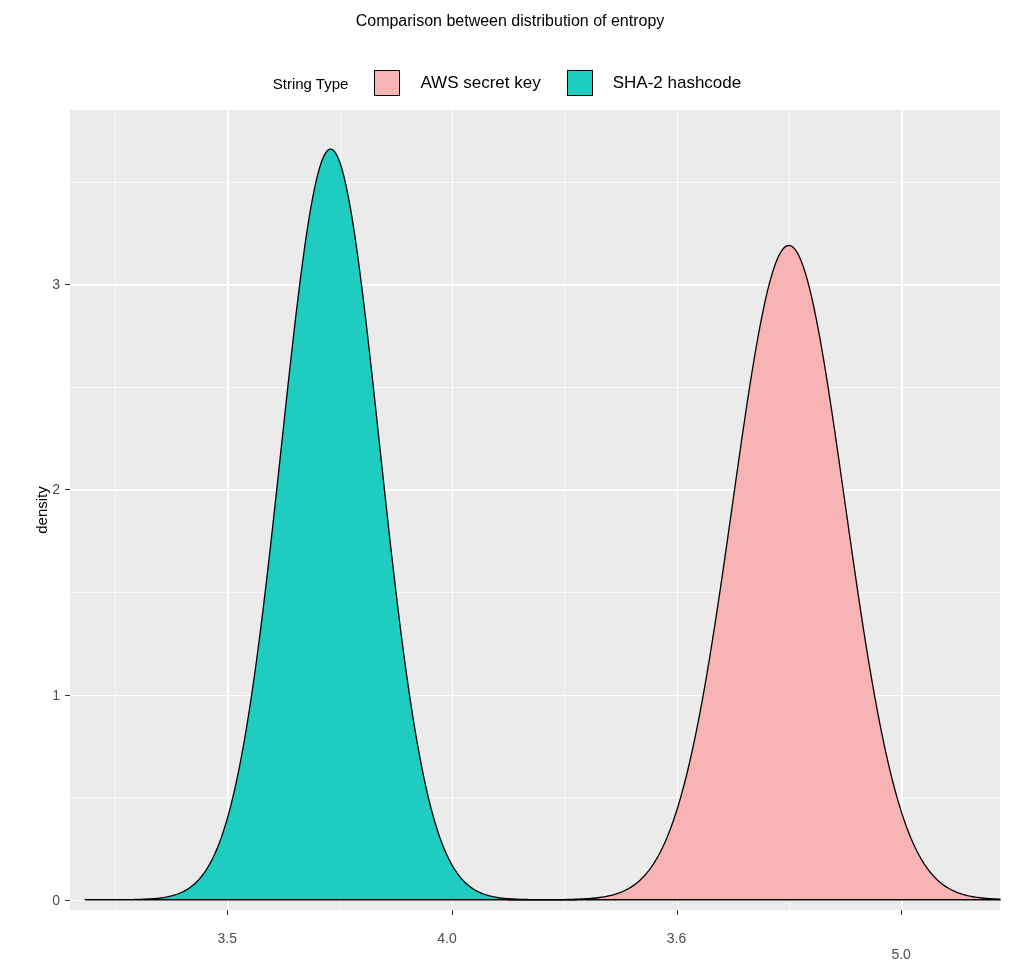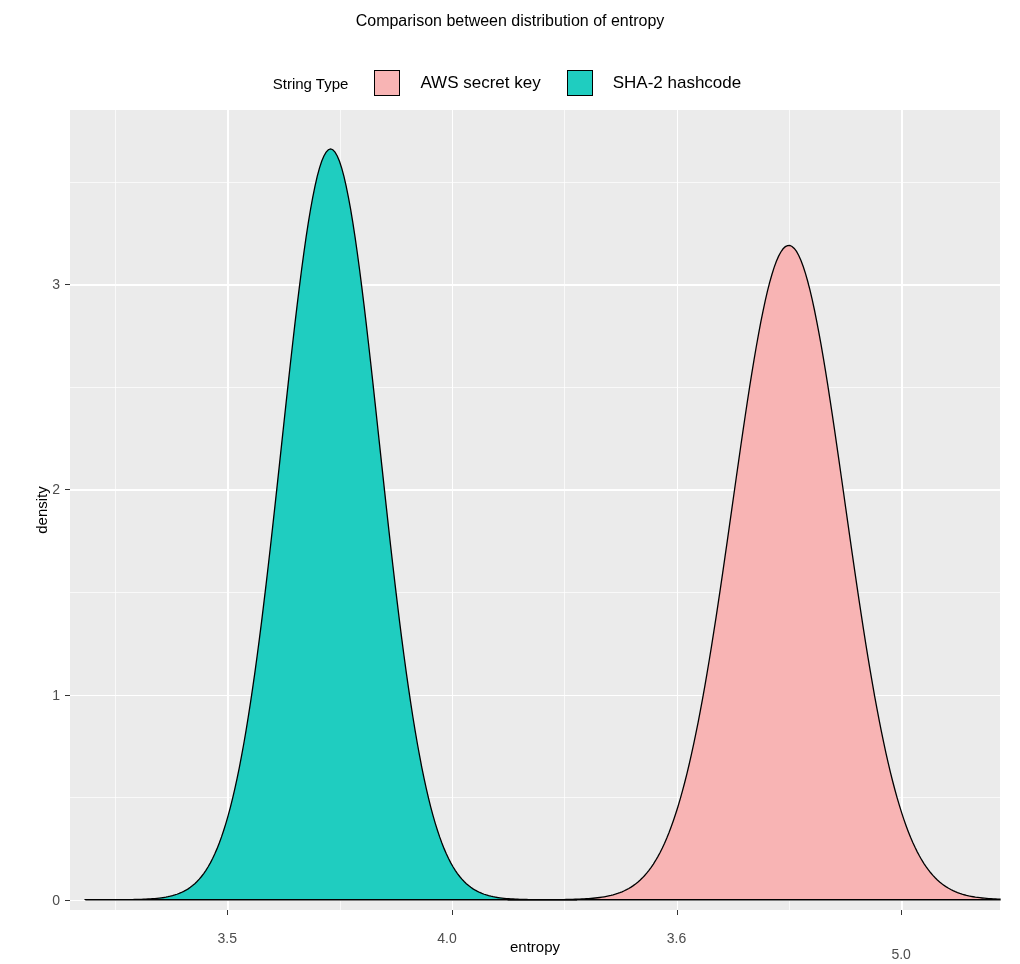--- a/index.html
+++ b/index.html
@@ -169,17 +169,16 @@
         <div class="tick-mark-x" style="left: 606.522px;"></div>
         <div class="axis-tick-x" style="left: 606.522px;">3.6</div>
         <div class="grid-major-v" style="left: 831.159px;"></div>
         <div class="tick-mark-x" style="left: 831.159px;"></div>
         <div class="axis-tick-x" style="left: 831.159px; margin-top: 16px;">5.0</div>
       </div>
     <svg class="density" id="density-svg" viewBox="0 0 930 800" preserveAspectRatio="none">
         <path d="M 438.0434782608697 789.7435897435897 L 438.04 789.74 L 440.28 789.74 L 442.52 789.74 L 444.75 789.74 L 446.99 789.74 L 449.22 789.74 L 451.46 789.74 L 453.70 789.73 L 455.93 789.73 L 458.17 789.73 L 460.41 789.73 L 462.64 789.72 L 464.88 789.72 L 467.11 789.72 L 469.35 789.71 L 471.59 789.70 L 473.82 789.70 L 476.06 789.69 L 478.29 789.68 L 480.53 789.66 L 482.77 789.65 L 485.00 789.63 L 487.24 789.61 L 489.48 789.59 L 491.71 789.56 L 493.95 789.53 L 496.18 789.49 L 498.42 789.45 L 500.66 789.40 L 502.89 789.34 L 505.13 789.27 L 507.36 789.20 L 509.60 789.11 L 511.84 789.01 L 514.07 788.89 L 516.31 788.76 L 518.55 788.61 L 520.78 788.44 L 523.02 788.25 L 525.25 788.02 L 527.49 787.77 L 529.73 787.49 L 531.96 787.17 L 534.20 786.80 L 536.43 786.39 L 538.67 785.93 L 540.91 785.42 L 543.14 784.84 L 545.38 784.20 L 547.62 783.47 L 549.85 782.67 L 552.09 781.78 L 554.32 780.78 L 556.56 779.68 L 558.80 778.46 L 561.03 777.12 L 563.27 775.64 L 565.50 774.00 L 567.74 772.21 L 569.98 770.24 L 572.21 768.09 L 574.45 765.74 L 576.69 763.17 L 578.92 760.37 L 581.16 757.34 L 583.39 754.04 L 585.63 750.47 L 587.87 746.62 L 590.10 742.46 L 592.34 737.98 L 594.58 733.17 L 596.81 728.01 L 599.05 722.48 L 601.28 716.58 L 603.52 710.28 L 605.76 703.58 L 607.99 696.46 L 610.23 688.91 L 612.46 680.92 L 614.70 672.49 L 616.94 663.61 L 619.17 654.26 L 621.41 644.46 L 623.65 634.19 L 625.88 623.46 L 628.12 612.27 L 630.35 600.63 L 632.59 588.55 L 634.83 576.03 L 637.06 563.09 L 639.30 549.75 L 641.53 536.03 L 643.77 521.94 L 646.01 507.53 L 648.24 492.81 L 650.48 477.81 L 652.72 462.58 L 654.95 447.15 L 657.19 431.56 L 659.42 415.85 L 661.66 400.07 L 663.90 384.27 L 666.13 368.50 L 668.37 352.80 L 670.60 337.24 L 672.84 321.87 L 675.08 306.74 L 677.31 291.91 L 679.55 277.44 L 681.79 263.39 L 684.02 249.80 L 686.26 236.75 L 688.49 224.27 L 690.73 212.43 L 692.97 201.28 L 695.20 190.86 L 697.44 181.22 L 699.67 172.40 L 701.91 164.45 L 704.15 157.40 L 706.38 151.29 L 708.62 146.13 L 710.86 141.97 L 713.09 138.80 L 715.33 136.66 L 717.56 135.55 L 719.80 135.48 L 722.04 136.44 L 724.27 138.44 L 726.51 141.46 L 728.75 145.48 L 730.98 150.50 L 733.22 156.48 L 735.45 163.40 L 737.69 171.22 L 739.93 179.92 L 742.16 189.44 L 744.40 199.76 L 746.63 210.81 L 748.87 222.56 L 751.11 234.95 L 753.34 247.92 L 755.58 261.44 L 757.82 275.43 L 760.05 289.84 L 762.29 304.62 L 764.52 319.71 L 766.76 335.05 L 769.00 350.59 L 771.23 366.27 L 773.47 382.03 L 775.70 397.83 L 777.94 413.62 L 780.18 429.34 L 782.41 444.95 L 784.65 460.41 L 786.89 475.67 L 789.12 490.70 L 791.36 505.46 L 793.59 519.92 L 795.83 534.06 L 798.07 547.83 L 800.30 561.23 L 802.54 574.22 L 804.77 586.80 L 807.01 598.95 L 809.25 610.65 L 811.48 621.90 L 813.72 632.70 L 815.96 643.03 L 818.19 652.90 L 820.43 662.31 L 822.66 671.26 L 824.90 679.76 L 827.14 687.81 L 829.37 695.41 L 831.61 702.59 L 833.84 709.35 L 836.08 715.71 L 838.32 721.67 L 840.55 727.25 L 842.79 732.46 L 845.03 737.32 L 847.26 741.84 L 849.50 746.05 L 851.73 749.95 L 853.97 753.55 L 856.21 756.89 L 858.44 759.96 L 860.68 762.79 L 862.92 765.39 L 865.15 767.77 L 867.39 769.95 L 869.62 771.94 L 871.86 773.76 L 874.10 775.41 L 876.33 776.92 L 878.57 778.28 L 880.80 779.52 L 883.04 780.63 L 885.28 781.64 L 887.51 782.55 L 889.75 783.37 L 891.99 784.10 L 894.22 784.75 L 896.46 785.34 L 898.69 785.86 L 900.93 786.33 L 903.17 786.75 L 905.40 787.12 L 907.64 787.44 L 909.87 787.73 L 912.11 787.99 L 914.35 788.22 L 916.58 788.41 L 918.82 788.59 L 921.06 788.74 L 923.29 788.88 L 925.53 788.99 L 927.76 789.10 L 930.00 789.19 L 930 789.7435897435897 Z" fill="#F8B4B4" stroke="#000" stroke-width="1.3"></path>
         <path d="M 15.724637681159487 789.7435897435897 L 15.72 789.74 L 17.95 789.74 L 20.18 789.74 L 22.40 789.74 L 24.63 789.74 L 26.85 789.74 L 29.08 789.73 L 31.31 789.73 L 33.53 789.73 L 35.76 789.72 L 37.98 789.72 L 40.21 789.71 L 42.44 789.71 L 44.66 789.70 L 46.89 789.69 L 49.11 789.68 L 51.34 789.66 L 53.57 789.64 L 55.79 789.62 L 58.02 789.60 L 60.24 789.57 L 62.47 789.53 L 64.70 789.49 L 66.92 789.44 L 69.15 789.38 L 71.37 789.31 L 73.60 789.23 L 75.83 789.13 L 78.05 789.02 L 80.28 788.89 L 82.50 788.73 L 84.73 788.55 L 86.96 788.34 L 89.18 788.10 L 91.41 787.82 L 93.63 787.50 L 95.86 787.12 L 98.08 786.69 L 100.31 786.20 L 102.54 785.63 L 104.76 784.99 L 106.99 784.25 L 109.21 783.42 L 111.44 782.47 L 113.67 781.40 L 115.89 780.19 L 118.12 778.83 L 120.34 777.30 L 122.57 775.59 L 124.80 773.67 L 127.02 771.53 L 129.25 769.15 L 131.47 766.50 L 133.70 763.57 L 135.93 760.33 L 138.15 756.76 L 140.38 752.83 L 142.60 748.51 L 144.83 743.79 L 147.06 738.63 L 149.28 733.01 L 151.51 726.90 L 153.73 720.27 L 155.96 713.11 L 158.19 705.38 L 160.41 697.06 L 162.64 688.14 L 164.86 678.58 L 167.09 668.38 L 169.32 657.52 L 171.54 645.97 L 173.77 633.75 L 175.99 620.83 L 178.22 607.23 L 180.45 592.93 L 182.67 577.95 L 184.90 562.30 L 187.12 546.00 L 189.35 529.08 L 191.58 511.55 L 193.80 493.45 L 196.03 474.83 L 198.25 455.73 L 200.48 436.20 L 202.70 416.31 L 204.93 396.10 L 207.16 375.66 L 209.38 355.06 L 211.61 334.38 L 213.83 313.70 L 216.06 293.10 L 218.29 272.68 L 220.51 252.53 L 222.74 232.76 L 224.96 213.44 L 227.19 194.68 L 229.42 176.59 L 231.64 159.24 L 233.87 142.75 L 236.09 127.19 L 238.32 112.66 L 240.55 99.24 L 242.77 87.01 L 245.00 76.03 L 247.22 66.38 L 249.45 58.12 L 251.68 51.28 L 253.90 45.92 L 256.13 42.07 L 258.35 39.75 L 260.58 38.97 L 262.81 39.75 L 265.03 42.07 L 267.26 45.92 L 269.48 51.28 L 271.71 58.12 L 273.94 66.38 L 276.16 76.03 L 278.39 87.01 L 280.61 99.24 L 282.84 112.66 L 285.07 127.19 L 287.29 142.75 L 289.52 159.24 L 291.74 176.59 L 293.97 194.68 L 296.19 213.44 L 298.42 232.76 L 300.65 252.53 L 302.87 272.68 L 305.10 293.10 L 307.32 313.70 L 309.55 334.38 L 311.78 355.06 L 314.00 375.66 L 316.23 396.10 L 318.45 416.31 L 320.68 436.20 L 322.91 455.73 L 325.13 474.83 L 327.36 493.45 L 329.58 511.55 L 331.81 529.08 L 334.04 546.00 L 336.26 562.30 L 338.49 577.95 L 340.71 592.93 L 342.94 607.23 L 345.17 620.83 L 347.39 633.75 L 349.62 645.97 L 351.84 657.52 L 354.07 668.38 L 356.30 678.58 L 358.52 688.14 L 360.75 697.06 L 362.97 705.38 L 365.20 713.11 L 367.43 720.27 L 369.65 726.90 L 371.88 733.01 L 374.10 738.63 L 376.33 743.79 L 378.56 748.51 L 380.78 752.83 L 383.01 756.76 L 385.23 760.33 L 387.46 763.57 L 389.69 766.50 L 391.91 769.15 L 394.14 771.53 L 396.36 773.67 L 398.59 775.59 L 400.81 777.30 L 403.04 778.83 L 405.27 780.19 L 407.49 781.40 L 409.72 782.47 L 411.94 783.42 L 414.17 784.25 L 416.40 784.99 L 418.62 785.63 L 420.85 786.20 L 423.07 786.69 L 425.30 787.12 L 427.53 787.50 L 429.75 787.82 L 431.98 788.10 L 434.20 788.34 L 436.43 788.55 L 438.66 788.73 L 440.88 788.89 L 443.11 789.02 L 445.33 789.13 L 447.56 789.23 L 449.79 789.31 L 452.01 789.38 L 454.24 789.44 L 456.46 789.49 L 458.69 789.53 L 460.92 789.57 L 463.14 789.60 L 465.37 789.62 L 467.59 789.64 L 469.82 789.66 L 472.05 789.68 L 474.27 789.69 L 476.50 789.70 L 478.72 789.71 L 480.95 789.71 L 483.18 789.72 L 485.40 789.72 L 487.63 789.73 L 489.85 789.73 L 492.08 789.73 L 494.31 789.74 L 496.53 789.74 L 498.76 789.74 L 500.98 789.74 L 503.21 789.74 L 505.43 789.74 L 505.4347826086959 789.7435897435897 Z" fill="#1FCDC0" stroke="#000" stroke-width="1.3"></path>
       </svg>
-    <div class="xlabel">entropy</div>
     <div class="ylabel">density</div>
   </div>
 
 </div>
 
 </body></html>

